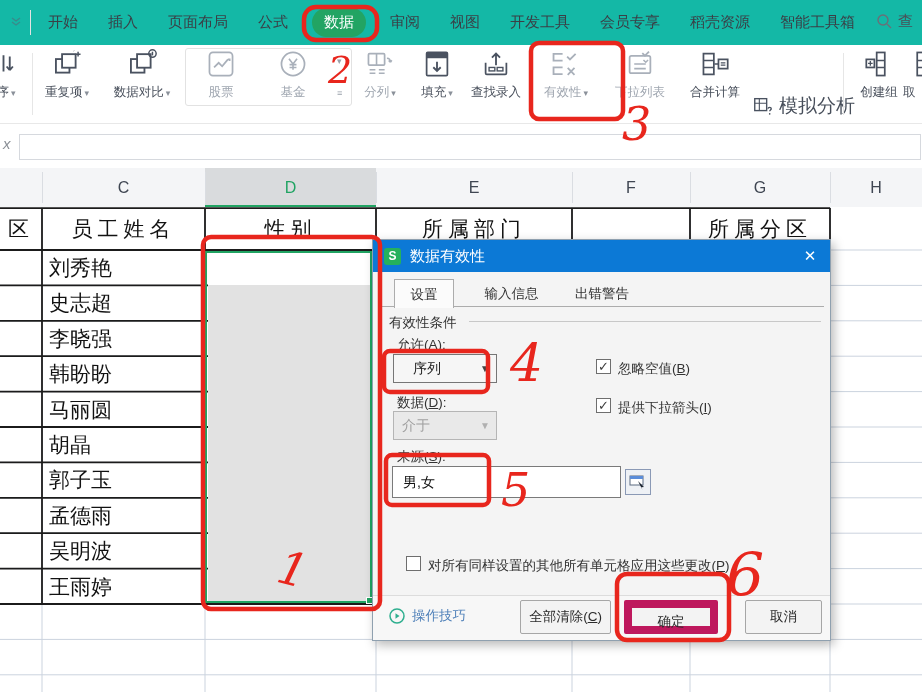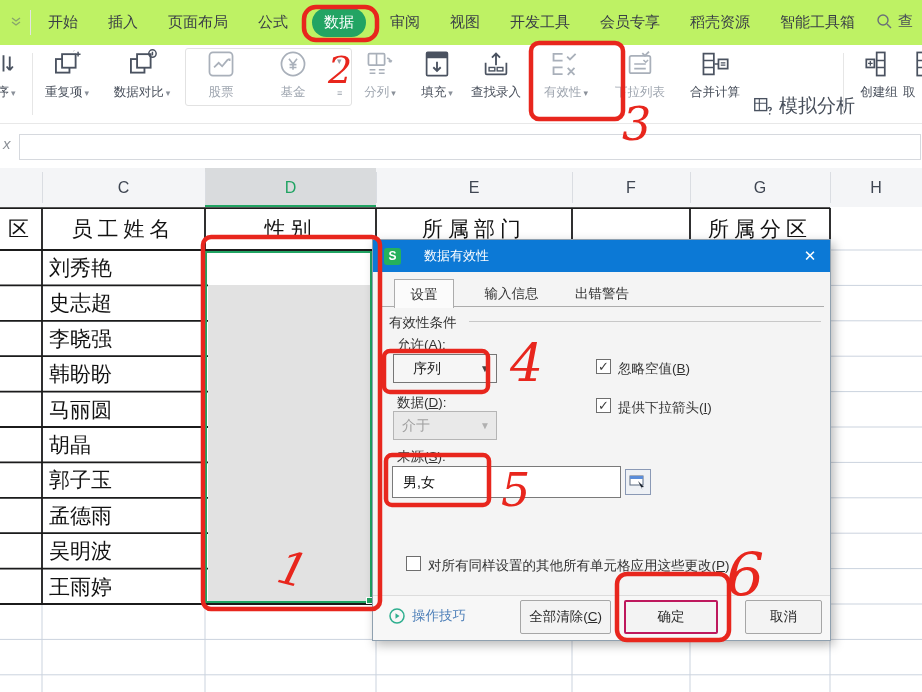--- a/index.html
+++ b/index.html
@@ -1,20 +1,20 @@
 <!DOCTYPE html>
 <html><head>
 <meta charset="utf-8">
 <style>
   html,body{margin:0;padding:0;background:#fff;}
   *{box-sizing:border-box;font-family:"Liberation Sans",sans-serif;}
   .app{position:relative;width:922px;height:692px;overflow:hidden;background:#fff;}
 
   
-  .menubar{position:absolute;left:0;top:0;width:922px;height:45px;background:#bef264;}
+  .menubar{position:absolute;left:0;top:0;width:922px;height:45px;background:#14b8a6;}
   .collapse{position:absolute;left:6px;top:13px;width:20px;height:20px;color:#5a6472;font-size:13px;text-align:center;line-height:20px;}
   .mdiv{position:absolute;left:30px;top:10px;width:1px;height:25px;background:#e3e3e3;}
   .mtabs{position:absolute;left:48px;top:0;height:45px;display:flex;align-items:center;gap:30px;}
   .mtab{font-size:15px;color:#3a3f46;white-space:nowrap;cursor:default;}
   .mtab.active{background:#22A463;color:#fff;padding:5px 12px;border-radius:15px;margin:0 -6px;}
   .msearch{position:absolute;left:876px;top:12px;display:flex;align-items:center;gap:5px;color:#4a5058;font-size:15px;}
 
   
   .toolbar{position:absolute;left:0;top:45px;width:922px;height:79px;background:#fff;border-bottom:1px solid #e8e8e8;}
   .tb{position:absolute;top:2px;text-align:center;}
@@ -47,37 +47,37 @@
   .namecell{position:absolute;left:49px;height:35.4px;line-height:35.4px;font-size:21px;color:#121212;white-space:nowrap;}
   .selwhite{position:absolute;left:208px;top:252px;width:162px;height:33px;background:#fff;}
   .selgray{position:absolute;left:208px;top:285px;width:162px;height:317px;background:#e2e2e2;}
   .selborder{position:absolute;left:205px;top:250.5px;width:167px;height:352px;border:2.5px solid #21A463;}
   .selhandle{position:absolute;left:366px;top:597px;width:7px;height:7px;background:#21A463;border:1px solid #fff;}
 
   
   .dialog{position:absolute;left:372px;top:239px;width:459px;height:402px;background:#f4f4f4;border:1px solid #8fa0af;box-shadow:3px 4px 10px rgba(0,0,0,.28);z-index:10;}
   .dtitle{position:absolute;left:0;top:0;width:100%;height:32px;background:#0C79D6;display:flex;align-items:center;}
   .dlogo{width:17px;height:17px;margin-left:11px;background:#25B15D;border-radius:3px;color:#fff;font-size:12px;font-weight:bold;text-align:center;line-height:17px;}
-  .dtext{color:#fff;font-size:13px;margin-left:23px;font-family:Liberation Mono, monospace;}
+  .dtext{color:#fff;font-size:15px;margin-left:9px;font-family:Liberation Mono, monospace;}
   .dclose{position:absolute;right:10px;top:7px;color:#fff;font-size:15px;width:20px;text-align:center;}
   .dtabs{position:absolute;left:8px;top:39px;width:443px;height:28px;border-bottom:1px solid #acacac;}
   .dtab{position:absolute;top:2px;height:26px;line-height:26px;text-align:center;font-size:13.5px;color:#333;}
   .dtab.active{background:#fbfbfb;border:1px solid #acacac;border-bottom:none;top:0;height:29px;line-height:29px;z-index:2;}
   .dlabel{position:absolute;font-size:13.5px;color:#333;white-space:nowrap;}
   .gline{position:absolute;height:1px;background:#c8c8c8;}
   .combo{position:absolute;width:104px;height:29px;background:#f6f6f6;border:1px solid #767676;font-size:14px;color:#222;line-height:27px;padding-left:8px;}
   .combo .arr{position:absolute;right:6px;top:0;font-size:10px;color:#444;line-height:27px;}
   .combo.disabled{background:#e9e9e9;border-color:#b5b5b5;color:#a0a0a0;}
   .combo.disabled .arr{color:#b0b0b0;}
   .chk{position:absolute;width:15px;height:15px;background:#fff;border:1px solid #6e6e6e;font-size:13px;line-height:14px;text-align:center;color:#3c3c3c;}
   .srcinput{position:absolute;width:229px;height:32px;background:#fff;border:1px solid #7a7a7a;font-size:14px;color:#111;line-height:30px;padding-left:10px;}
   .picker{position:absolute;width:26px;height:26px;background:#eef1f5;border:1px solid #8a99b5;display:flex;align-items:center;justify-content:center;}
   .dfooter{position:absolute;left:0;top:355px;width:457px;height:45px;background:#f7f7f7;border-top:1px solid #dcdcdc;}
   .dbtn{position:absolute;top:4px;height:34px;background:#f3f3f3;border:1px solid #a6a6a6;border-radius:2px;font-size:13.5px;color:#2b2b2b;text-align:center;line-height:32px;}
-  .dbtn.primary{border:2px solid #be185d;line-height:30px;}
+  .dbtn.primary{border:8px solid #be185d;line-height:30px;font-family:Liberation Mono, monospace;}
   .tips{position:absolute;left:16px;top:11px;display:flex;align-items:center;gap:7px;font-size:13.5px;color:#4d7fb8;text-align:center;}
 
   
   .anno{position:absolute;left:0;top:0;z-index:20;pointer-events:none;}
   .anno text{fill:#E8261D;font-style:italic;font-family:"DejaVu Serif",serif;}
   .mn u{text-decoration:underline;}
 </style>
 </head>
 <body>
 

